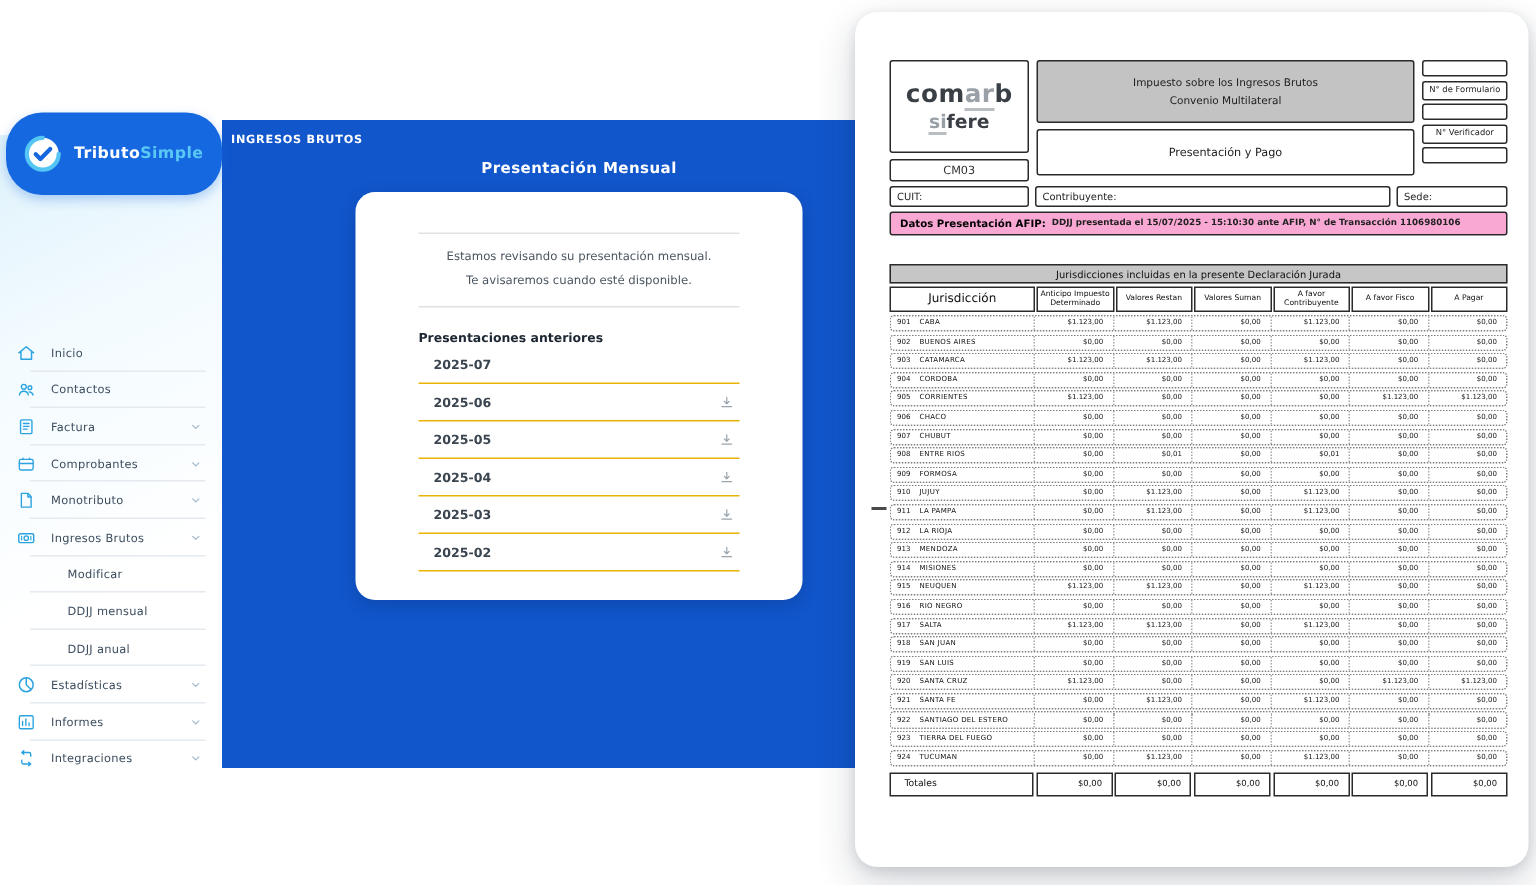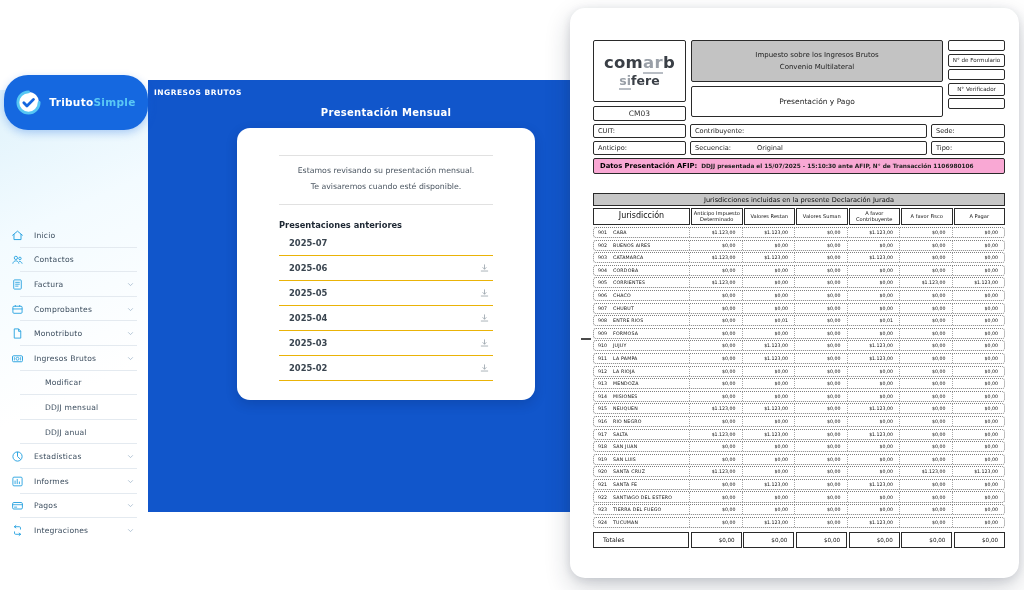--- a/index.html
+++ b/index.html
@@ -273,34 +273,20 @@
           <span class="nav-label">Informes</span>
           <span class="nav-chevron">
             <svg viewBox="0 0 24 24">
               <path d="M6.5 9.5 12 15l5.5-5.5" fill="none" stroke="currentColor" stroke-width="2" stroke-linecap="round" stroke-linejoin="round"></path>
             </svg>
           </span>
         </div>
         <div class="nav-item">
           <span class="nicon">
             <svg viewBox="0 0 24 24">
-              <rect x="3" y="6.5" width="18" height="12" rx="2.2" fill="none" stroke="currentColor" stroke-width="1.8"></rect>
-              <path d="M3 10.5h18M6.5 15h4" stroke="currentColor" stroke-width="1.6" stroke-linecap="round"></path>
-            </svg>
-          </span>
-          <span class="nav-label">Pagos</span>
-          <span class="nav-chevron">
-            <svg viewBox="0 0 24 24">
-              <path d="M6.5 9.5 12 15l5.5-5.5" fill="none" stroke="currentColor" stroke-width="2" stroke-linecap="round" stroke-linejoin="round"></path>
-            </svg>
-          </span>
-        </div>
-        <div class="nav-item">
-          <span class="nicon">
-            <svg viewBox="0 0 24 24">
               <path d="M17.5 9.5V7a2 2 0 0 0-2-2H6.5M6.5 5 9 2.8M6.5 5 9 7.2M6.5 14.5V17a2 2 0 0 0 2 2h9M17.5 19 15 16.8M17.5 19 15 21.2" fill="none" stroke="currentColor" stroke-width="1.7" stroke-linecap="round" stroke-linejoin="round"></path>
             </svg>
           </span>
           <span class="nav-label">Integraciones</span>
           <span class="nav-chevron">
             <svg viewBox="0 0 24 24">
               <path d="M6.5 9.5 12 15l5.5-5.5" fill="none" stroke="currentColor" stroke-width="2" stroke-linecap="round" stroke-linejoin="round"></path>
             </svg>
           </span>
         </div>
@@ -353,32 +339,20 @@
         <div class="info-cell ic1">
             <span>CUIT:</span>
           </div>
         <div class="info-cell ic2">
             <span>Contribuyente:</span>
           </div>
         <div class="info-cell ic3">
             <span>Sede:</span>
           </div>
       </div>
-      <div class="info-row">
-        <div class="info-cell ic1">
-            <span>Anticipo:</span>
-          </div>
-        <div class="info-cell ic2">
-            <span>Secuencia:</span>
-            <span class="seq-value">Original</span>
-          </div>
-        <div class="info-cell ic3">
-            <span>Tipo:</span>
-          </div>
-      </div>
 
       <div class="afip-band">
         <span class="afip-label">Datos Presentación AFIP:</span>
         <span class="afip-text">DDJJ presentada el 15/07/2025 - 15:10:30 ante AFIP, N° de Transacción 1106980106</span>
       </div>
 
       <div class="jur-band">Jurisdicciones incluidas en la presente Declaración Jurada</div>
       <div class="jur-header" id="jur-header">
           <div class="jh-cell first">Jurisdicción</div>
           <div class="jh-cell">Anticipo Impuesto Determinado</div>

